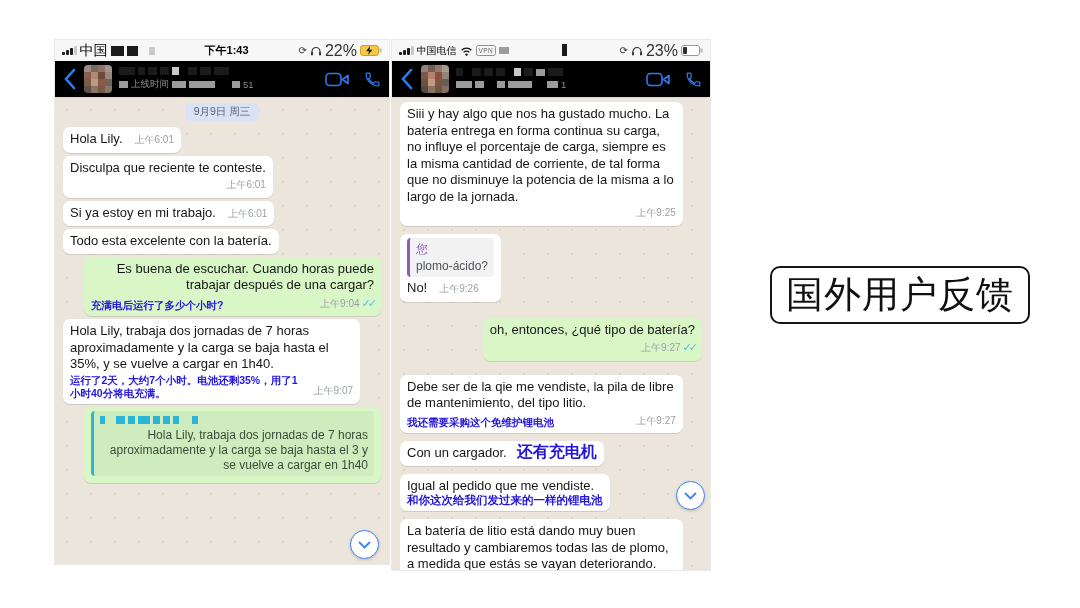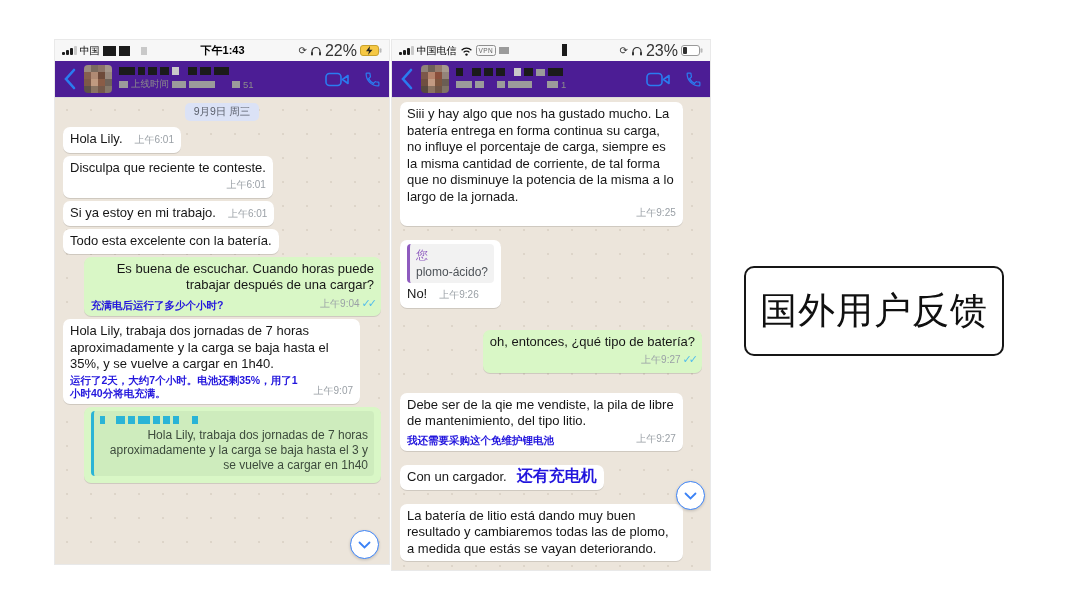--- a/index.html
+++ b/index.html
@@ -26,21 +26,21 @@
        padding:0 2px;height:9px;line-height:9px;letter-spacing:.4px;}
 
   
   .blocks{display:flex;gap:3px;align-items:center;}
   .blk{display:inline-block;background:#1b1b1b;height:8px;}
   .gblk{display:inline-block;background:#9b9b9b;height:7px;}
   .lblk{display:inline-block;background:#c9c9c9;height:8px;}
   .tblk{display:inline-block;background:#2ab4d6;}
 
   
-  .chathdr{height:36px;background:#4c1d95;border-bottom:1px solid #dadada;
+  .chathdr{height:36px;background:#000000;border-bottom:1px solid #dadada;
            display:flex;align-items:center;padding:0 8px;gap:7px;flex:0 0 auto;}
   .back{width:14px;height:22px;flex:0 0 auto;cursor:pointer;}
   .avatar{width:28px;height:28px;border-radius:4px;overflow:hidden;flex:0 0 auto;}
   .hdrmid{flex:1;min-width:0;display:flex;flex-direction:column;gap:3px;}
   .sub{display:flex;align-items:center;gap:3px;font-size:9.5px;color:#8c8c8c;}
   .hdricons{display:flex;gap:15px;align-items:center;flex:0 0 auto;}
 
   
   .chat{flex:1 1 auto;overflow:hidden;position:relative;padding:4px 8px;
         display:flex;flex-direction:column;gap:3px;
@@ -69,39 +69,39 @@
   .qname{color:#8e5bbf;font-size:12px;margin-bottom:2px;}
   .qtext{color:#4e5358;font-size:12px;line-height:15px;}
   .row.out .qtext{color:#3c4a3c;}
 
   .scrollbtn{position:absolute;width:27px;height:27px;border-radius:50%;background:#fff;
              border:1.5px solid #3b82f6;display:flex;align-items:center;justify-content:center;
              box-shadow:0 1px 3px rgba(0,0,0,.18);cursor:pointer;}
   #phone-left .scrollbtn{right:10px;bottom:5px;}
   #phone-right .scrollbtn{right:5px;bottom:60px;}
 
-  #feedback-label{position:absolute;left:744px;top:266px;border:2.5px solid #161616;
-                  border-radius:10px;padding:18px 14px;font-size:37px;color:#101010;
+  #feedback-label{position:absolute;left:770px;top:266px;border:2.5px solid #161616;
+                  border-radius:10px;padding:2px 14px;font-size:37px;color:#101010;
                   letter-spacing:1px;background:#fff;text-align:center;}
   svg{display:block;}
 </style>
 </head>
 <body>
 
 <div class="phone" id="phone-left">
 
   <div class="statusbar">
     <span class="sb-left">
       <span class="sigbars">
           <i></i>
           <i></i>
           <i></i>
           <i></i>
         </span>
-      <span style="font-size:10px;">中国</span>
+      <span style="font-size:14px;">中国</span>
       <span class="blocks">
           <span class="blk" style="width:13px;height:10px;"></span>
           <span class="blk" style="width:11px;height:10px;"></span>
           <span class="lblk" style="width:6px;margin-left:8px;"></span>
         </span>
     </span>
     <span class="sb-center">下午1:43</span>
     <span class="sb-right">
       <span class="rot">⟳</span>
       <svg width="12" height="10" viewBox="0 0 12 10">
@@ -334,21 +334,21 @@
       <svg width="24" height="15" viewBox="0 0 24 15">
           <rect x="1" y="1.5" width="15" height="12" rx="3.5" stroke="#2a7cf0" stroke-width="1.6" fill="none"></rect>
           <path d="M17.5 7.5 L23 3.5 V11.5 Z" stroke="#2a7cf0" stroke-width="1.6" fill="none" stroke-linejoin="round"></path>
         </svg>
       <svg width="17" height="17" viewBox="0 0 24 24">
           <path d="M6.6 10.8c1.5 2.9 3.8 5.2 6.7 6.7l2.2-2.2c.3-.3.7-.4 1-.2 1.1.4 2.3.6 3.5.6.6 0 1 .4 1 1V20c0 .6-.4 1-1 1C10.6 21 3 13.4 3 4c0-.6.4-1 1-1h3.5c.6 0 1 .4 1 1 0 1.2.2 2.4.6 3.5.1.3 0 .7-.2 1l-2.3 2.3z" fill="none" stroke="#2a7cf0" stroke-width="1.7"></path>
         </svg>
     </span>
   </div>
 
-  <div class="chat" style="gap:14px;">
+  <div class="chat" style="gap:8px;">
 
     <div class="row in">
       <div class="bubble">
         <span>Siii y hay algo que nos ha gustado mucho. La batería entrega en forma continua su carga, no influye el porcentaje de carga, siempre es la misma cantidad de corriente, de tal forma que no disminuye la potencia de la misma a lo largo de la jornada.</span>
         <div class="meta" style="margin-top:0;">
           <span class="mtime">上午9:25</span>
         </div>
       </div>
     </div>
 
@@ -380,20 +380,28 @@
         </div>
       </div>
     </div>
 
     <div class="row in">
       <div class="bubble">
         <span>Con un cargador.</span><span class="note inline" style="font-size:16px;">还有充电机</span>
       </div>
     </div>
 
+    <div class="row in">
+      <div class="bubble">
+        <span>Igual al pedido que me vendiste.</span>
+        <div class="meta" style="margin-top:0;">
+            <span class="note" style="font-size:11.5px;">和你这次给我们发过来的一样的锂电池</span>
+          </div>
+      </div>
+    </div>
 
     <div class="row in">
       <div class="bubble">
         <span>La batería de litio está dando muy buen resultado y cambiaremos todas las de plomo, a medida que estás se vayan deteriorando.</span>
         
       </div>
     </div>
 
     <div class="scrollbtn">
       <svg width="13" height="8" viewBox="0 0 13 8">

